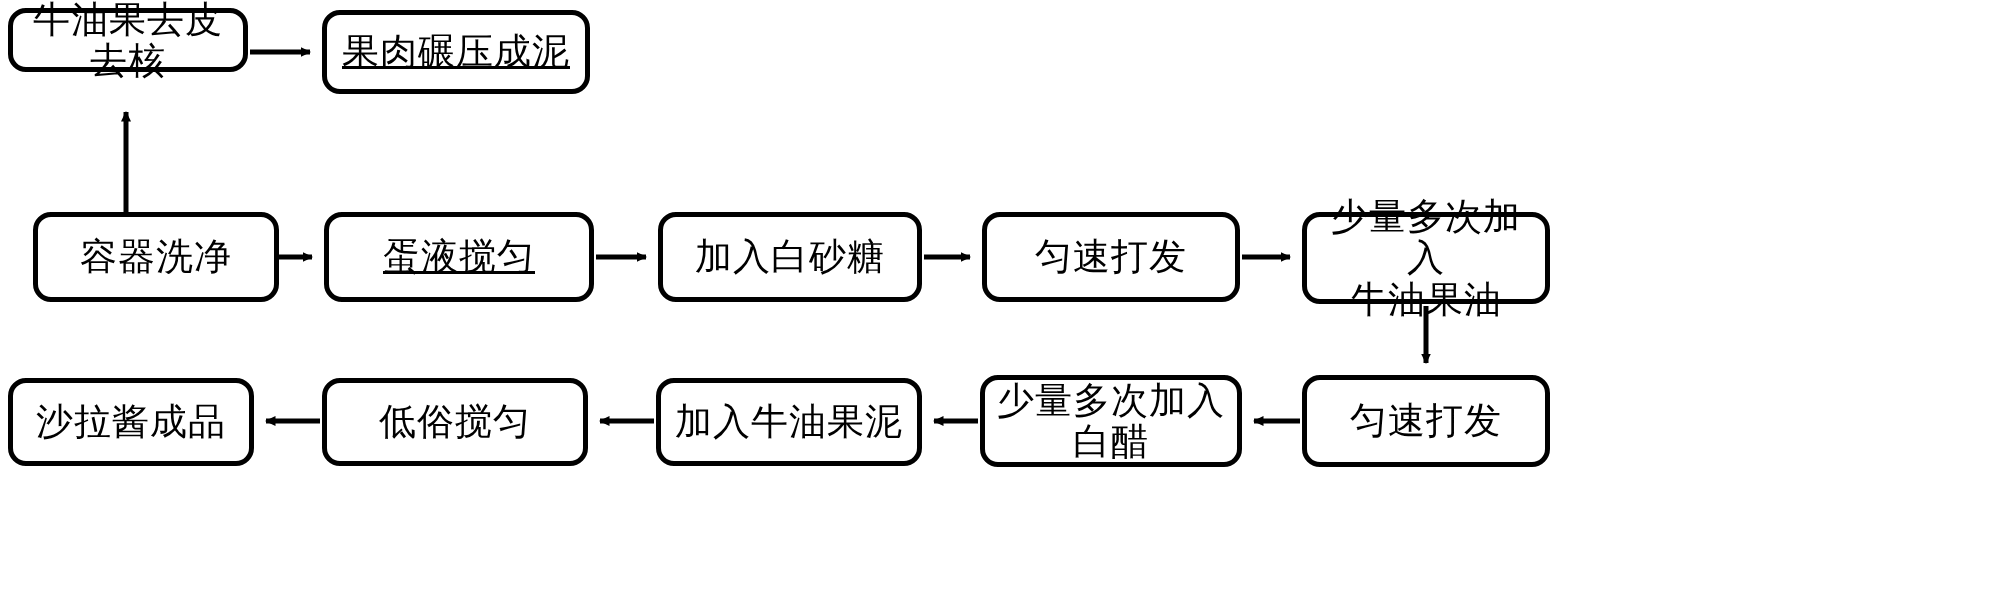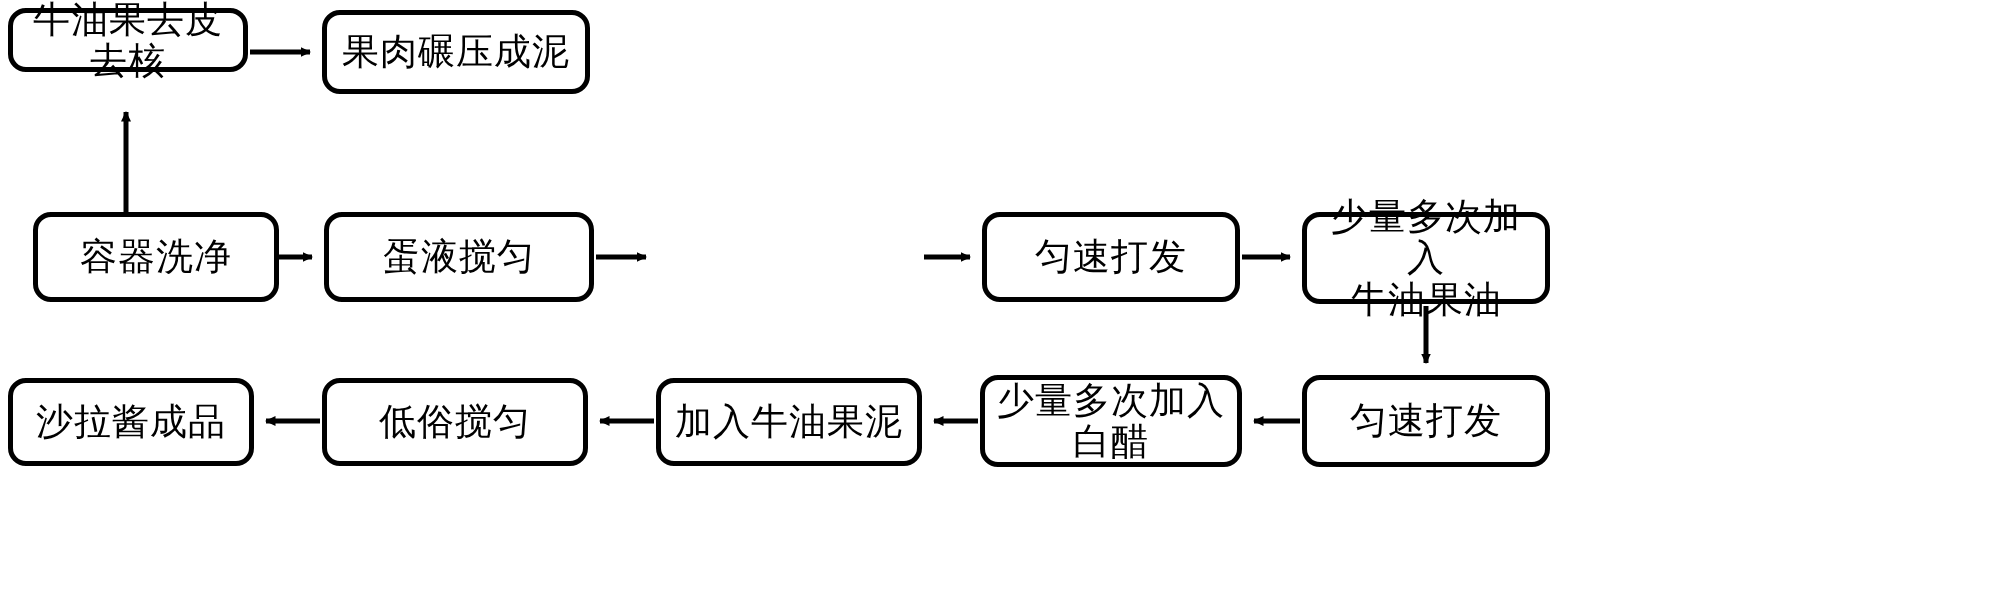--- a/index.html
+++ b/index.html
@@ -103,32 +103,35 @@
     <g>
       <line x1="320" y1="421" x2="266" y2="421" stroke="#000000" stroke-width="5" marker-end="url(#ah-r)"></line>
     </g>
   </svg>
 
   <div class="node" style="left:8px; top:8px; width:240px; height:64px;">
     <span class="label">牛油果去皮
 去核</span>
   </div>
 
-  <div class="node" style="left:322px; top:10px; width:268px; height:84px;">
+  <div class="node" style="left:322px; top:10px; width:268px; height:84px;text-decoration:underline;">
     <span class="label">果肉碾压成泥</span>
   </div>
 
   <div class="node" style="left:8px; top:212px; width:246px; height:90px;margin-left:25px;">
     <span class="label">容器洗净</span>
   </div>
 
-  <div class="node" style="left:324px; top:212px; width:270px; height:90px;">
+  <div class="node" style="left:324px; top:212px; width:270px; height:90px;text-decoration:underline;">
     <span class="label">蛋液搅匀</span>
   </div>
 
+  <div class="node" style="left:658px; top:212px; width:264px; height:90px;">
+    <span class="label">加入白砂糖</span>
+  </div>
 
   <div class="node" style="left:982px; top:212px; width:258px; height:90px;">
     <span class="label">匀速打发</span>
   </div>
 
   <div class="node" style="left:1302px; top:212px; width:248px; height:92px;">
     <span class="label">少量多次加入
 牛油果油</span>
   </div>
 

